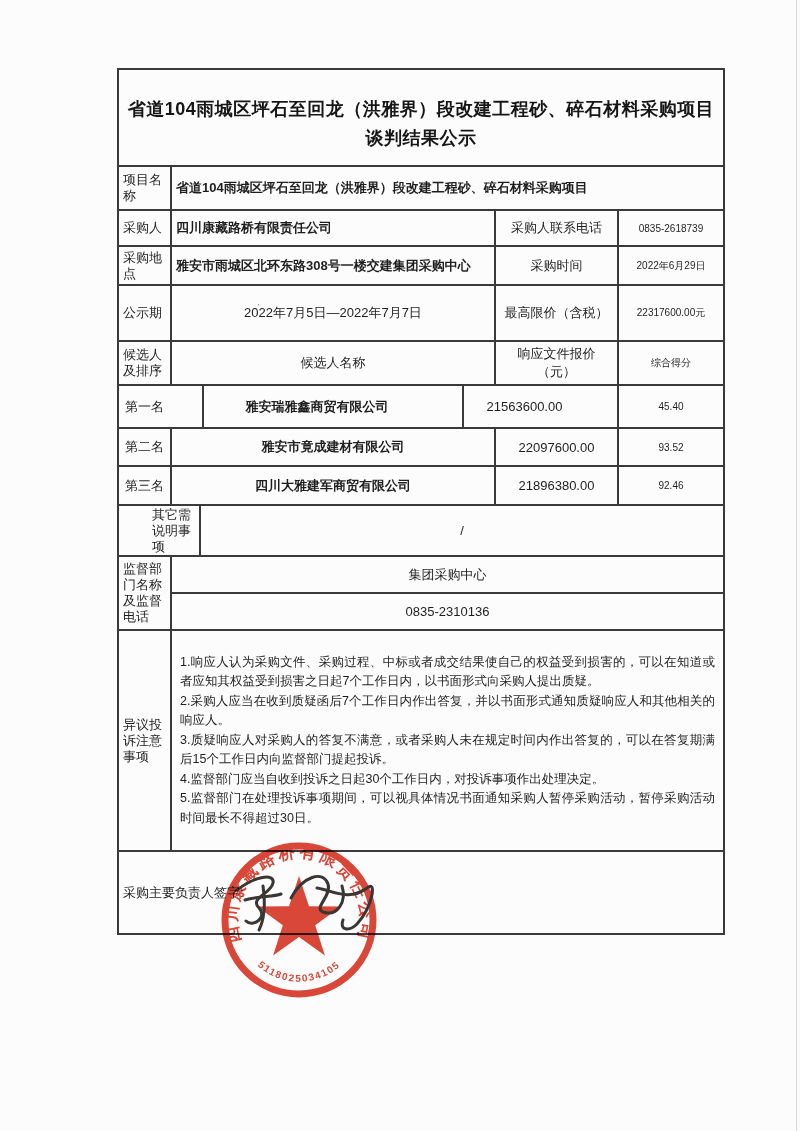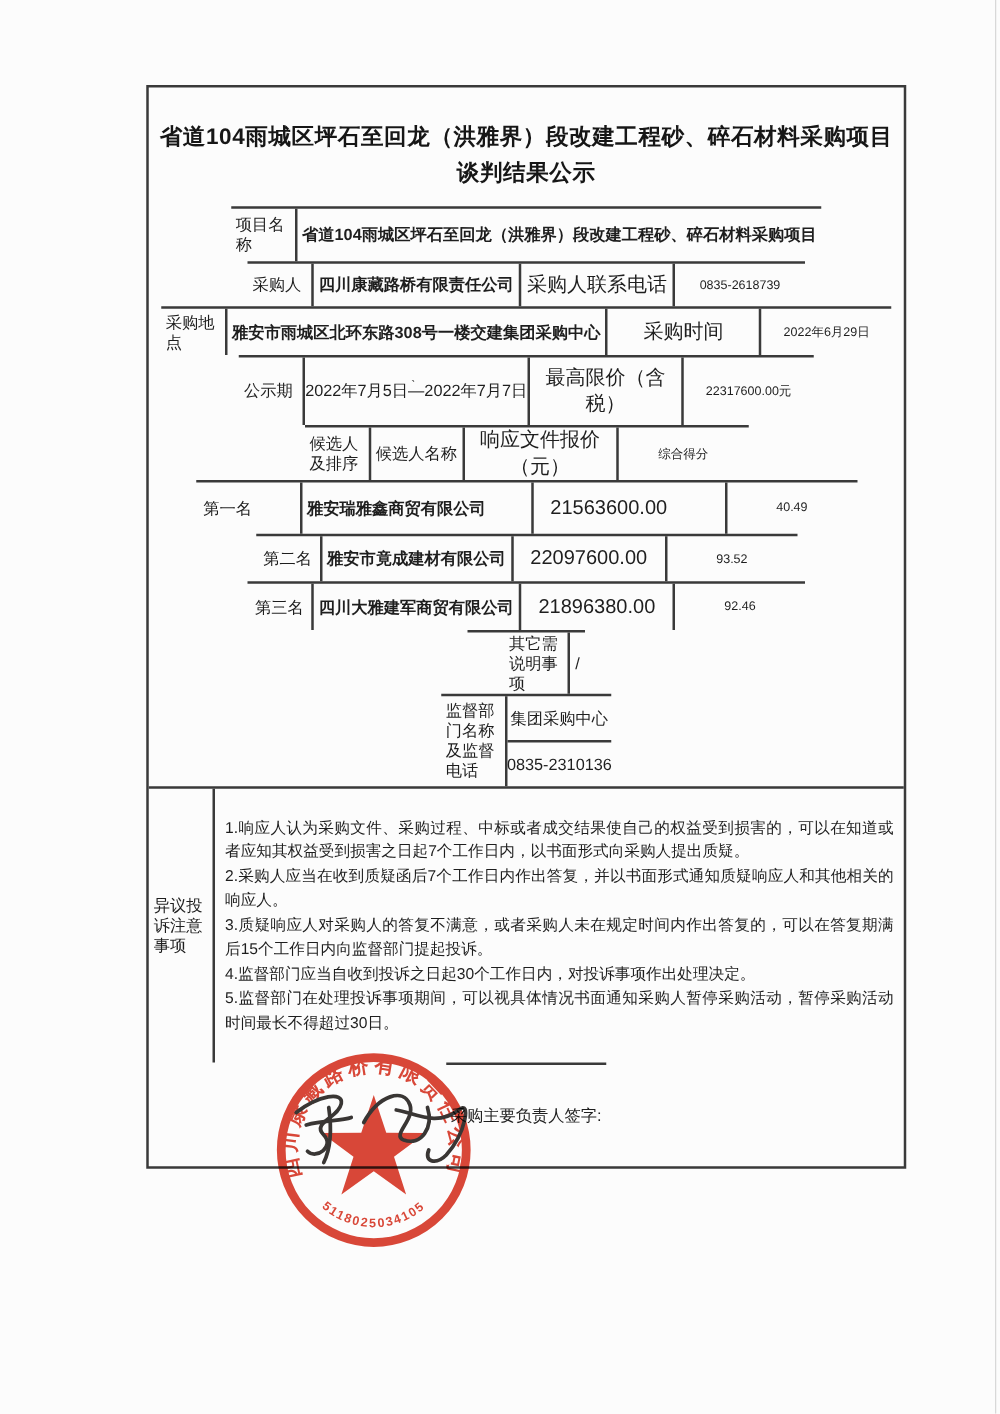--- a/index.html
+++ b/index.html
@@ -6,28 +6,28 @@
   body{
     width:800px;height:1131px;position:relative;overflow:hidden;
     background:#fcfcfc;
     font-family:"Liberation Sans","DejaVu Sans",sans-serif;
     color:#1e1e1e;
   }
   .page-edge{position:absolute;top:0;right:3px;width:1px;height:100%;background:#d8d8d8;}
   #doc{
     position:absolute;left:117px;top:68px;width:608px;height:867px;
     border:2px solid #3a3a3a;box-sizing:border-box;
-    display:flex;flex-direction:column;background:transparent;align-items:center;
+    display:flex;flex-direction:column;background:transparent;
   }
   .row{display:flex;box-sizing:border-box;border-top:2px solid #3a3a3a;min-height:0;}
   .row.first{border-top:none;}
   .cell{box-sizing:border-box;display:flex;align-items:center;min-width:0;padding:2px 4px;}
   .lab{flex:0 0 51px;font-size:13px;line-height:16px;white-space:pre-line;padding-left:4px;}
   .val2{flex:1 1 auto;border-left:2px solid #3a3a3a;font-size:13px;}
-  .val3{flex:0 0 123px;border-left:2px solid #3a3a3a;font-size:16px;justify-content:center;text-align:center;}
+  .val3{flex:0 0 123px;border-left:2px solid #3a3a3a;font-size:13px;justify-content:center;text-align:center;}
   .val4{flex:0 0 106px;border-left:2px solid #3a3a3a;font-size:10px;justify-content:center;text-align:center;}
   .center{justify-content:center;text-align:center;}
   .r-title{flex:0 0 95px;}
   .r-title .cell{flex:1;justify-content:center;align-items:flex-start;padding-top:25px;}
   .title-text{
     font-size:18px;font-weight:bold;text-align:center;line-height:29px;
     white-space:pre-line;letter-spacing:.5px;color:#161616;
   }
   .r-project{flex:0 0 44px;}
   .r-purchaser{flex:0 0 36px;}
@@ -107,21 +107,21 @@
 及排序</div>
     <div class="cell val2 center">候选人名称</div>
     <div class="cell val3">响应文件报价（元）</div>
     <div class="cell val4">综合得分</div>
   </div>
 
   <div class="row r-c1">
     <div class="cell lab center">第一名</div>
     <div class="cell val2 center bold">雅安瑞雅鑫商贸有限公司</div>
     <div class="cell val3">21563600.00</div>
-    <div class="cell val4">40.49</div>
+    <div class="cell val4">45.40</div>
   </div>
 
   <div class="row r-c2">
     <div class="cell lab center">第二名</div>
     <div class="cell val2 center bold">雅安市竟成建材有限公司</div>
     <div class="cell val3">22097600.00</div>
     <div class="cell val4">93.52</div>
   </div>
 
   <div class="row r-c3">

